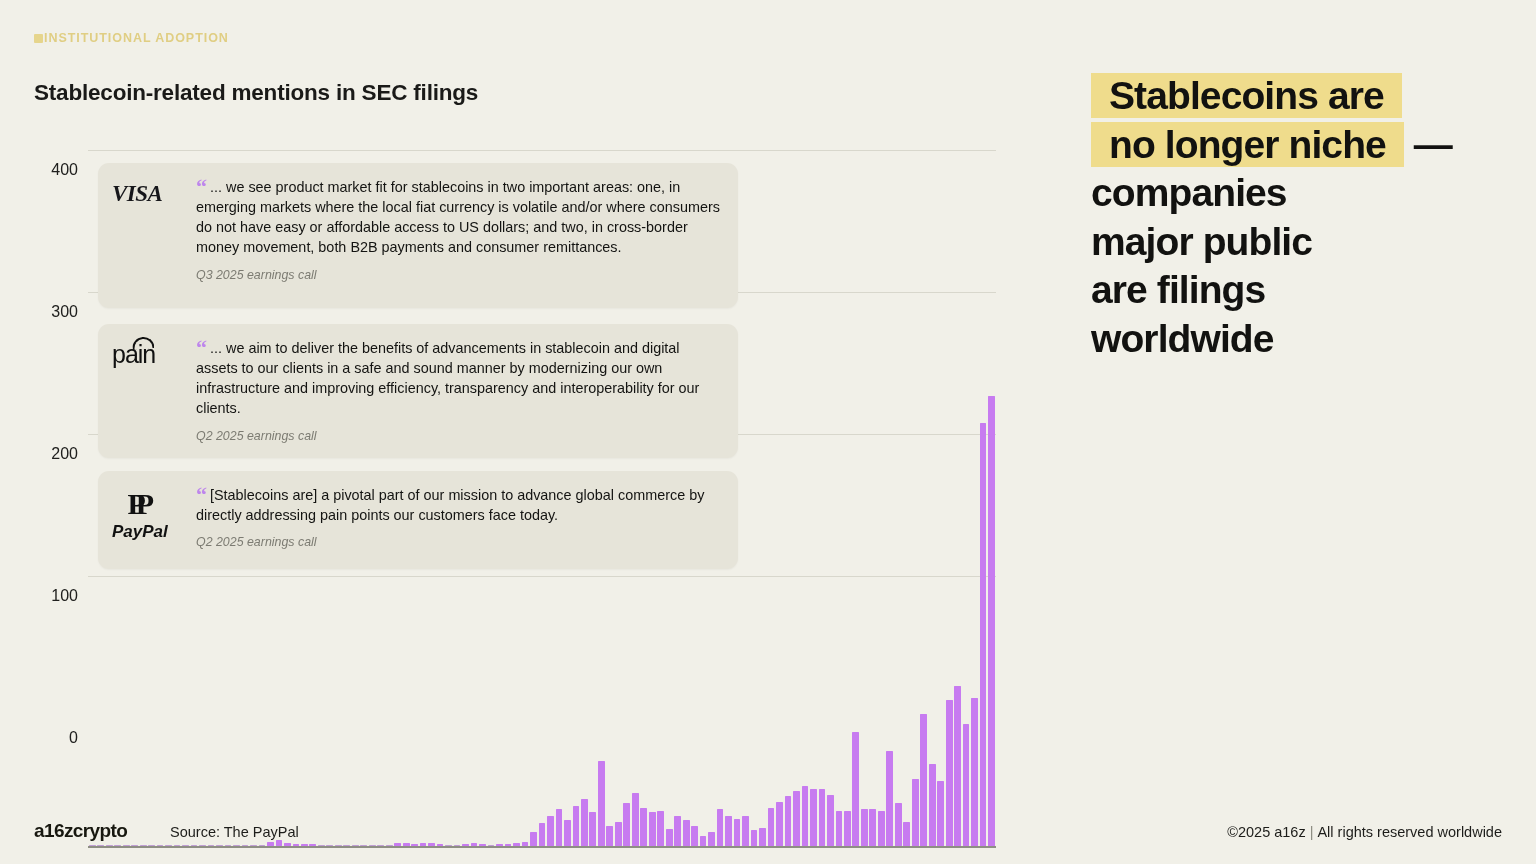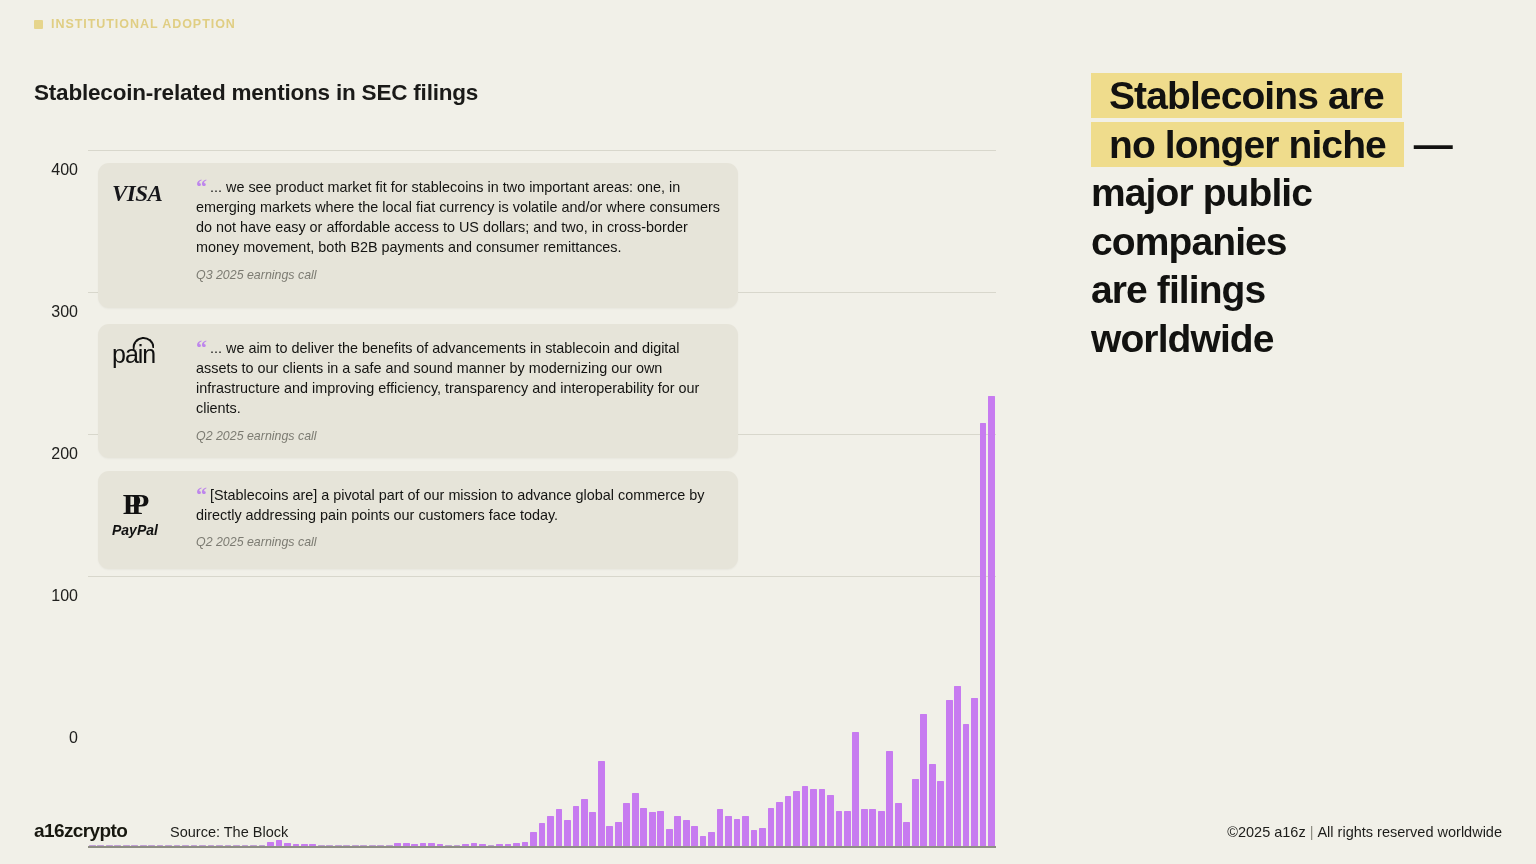--- a/index.html
+++ b/index.html
@@ -6,22 +6,22 @@
   html, body {
     width: 1536px; height: 864px;
     background: #F1F0E8;
     font-family: "Liberation Sans", sans-serif;
     overflow: hidden;
   }
   .page { position: relative; width: 1536px; height: 864px; }
 
   
   .eyebrow {
-    position: absolute; left: 34px; top: 17px;
-    display: flex; align-items: center; gap: 8px;
+    position: absolute; left: 34px; top: 31px;
+    display: flex; align-items: center; gap: 1px;
   }
   .eyebrow-square {
     width: 9px; height: 9px; background: #E6D58C; border-radius: 1px;
   }
   .eyebrow-label {
     font-size: 12.5px; font-weight: bold; letter-spacing: 0.95px;
     color: #E0CE83;
   }
 
   
@@ -112,21 +112,21 @@
     border-radius: 12px 12px 0 0;
     transform: rotate(-5deg);
   }
   .logo-paypal { text-align: center; line-height: 1; }
   .pp-mark {
     font-family: "Liberation Serif", serif;
     font-size: 30px; font-weight: bold; color: #111; letter-spacing: -10px;
     display: block; margin-left: -8px;
   }
   .pp-word {
-    display: block; margin-top: 4px; font-size: 14px;
+    display: block; margin-top: 4px; font-size: 17px;
     font-weight: bold; font-style: italic; color: #111;
   }
 
   
   .headline {
     position: absolute; left: 1091px; top: 72px;
     width: 400px;
     font-size: 39px; font-weight: bold; line-height: 1.245;
     color: #121210; letter-spacing: -0.9px;
   }
@@ -332,25 +332,25 @@
       <div class="quote-text">
         <span class="qmark">“</span><span>[Stablecoins are] a pivotal part of our mission to advance global commerce by directly addressing pain points our customers face today.</span>
       </div>
       <div class="quote-source">Q2 2025 earnings call</div>
     </div>
   </div>
 
   <div class="headline">
     <span class="hl-line"><span class="hl-hi">Stablecoins are</span></span>
     <span class="hl-line"><span class="hl-hi">no longer niche</span><span> —</span></span>
+    <span class="hl-line">companies</span>
     <span class="hl-line">major public</span>
-    <span class="hl-line">companies</span>
     <span class="hl-line">are filings</span>
     <span class="hl-line">worldwide</span>
   </div>
 
   <div class="footer-logo">a16zcrypto</div>
-  <div class="footer-source">Source: The Block</div>
+  <div class="footer-source">Source: The PayPal</div>
   <div class="footer-copy">
     <span>©2025 a16z</span><span class="sep">|</span><span>All rights reserved worldwide</span>
   </div>
 
 </div>
 
 </body></html>

